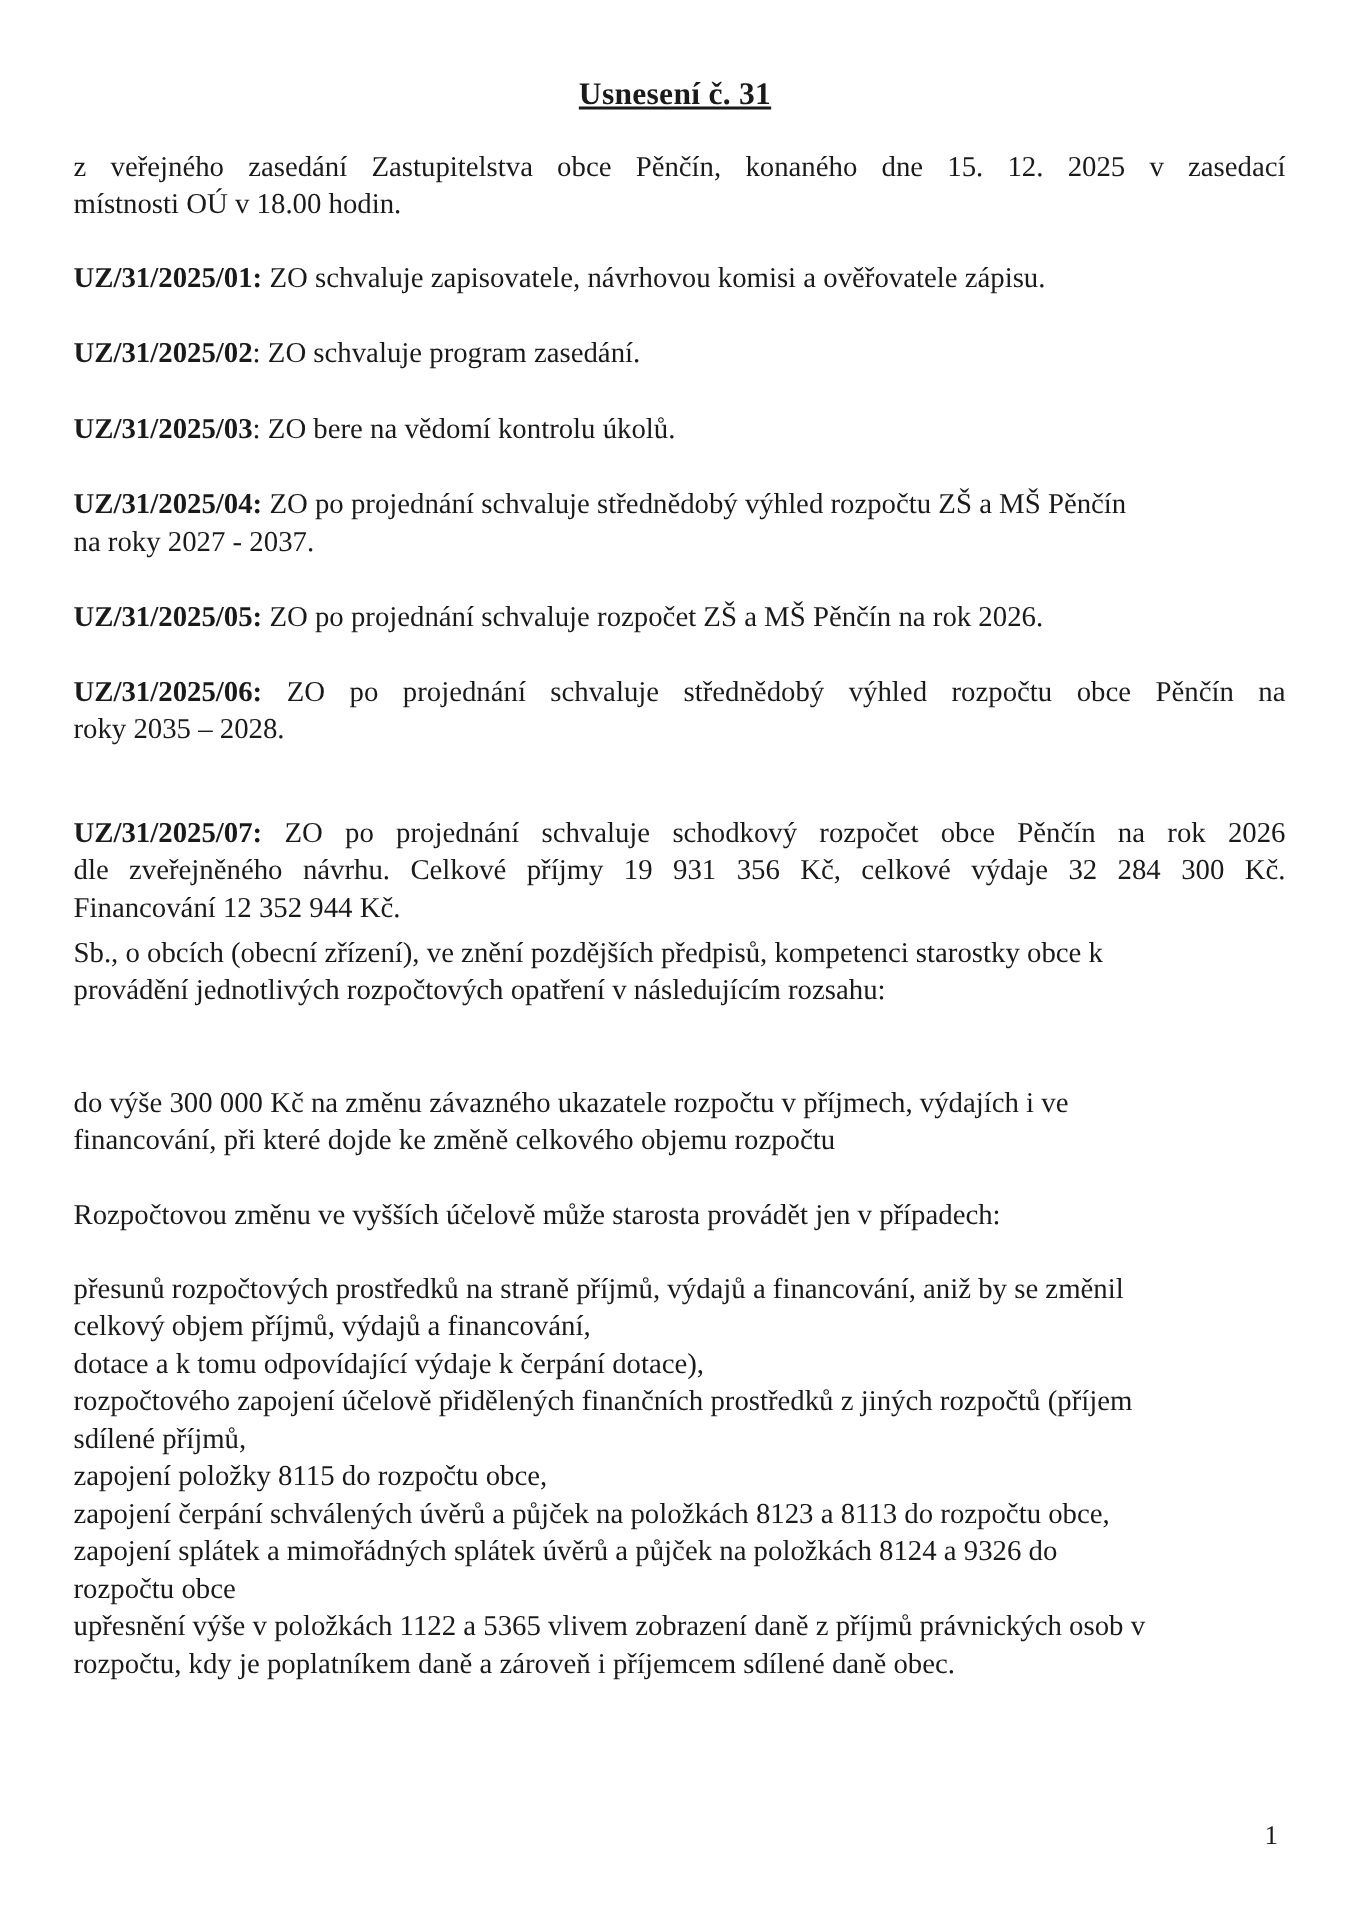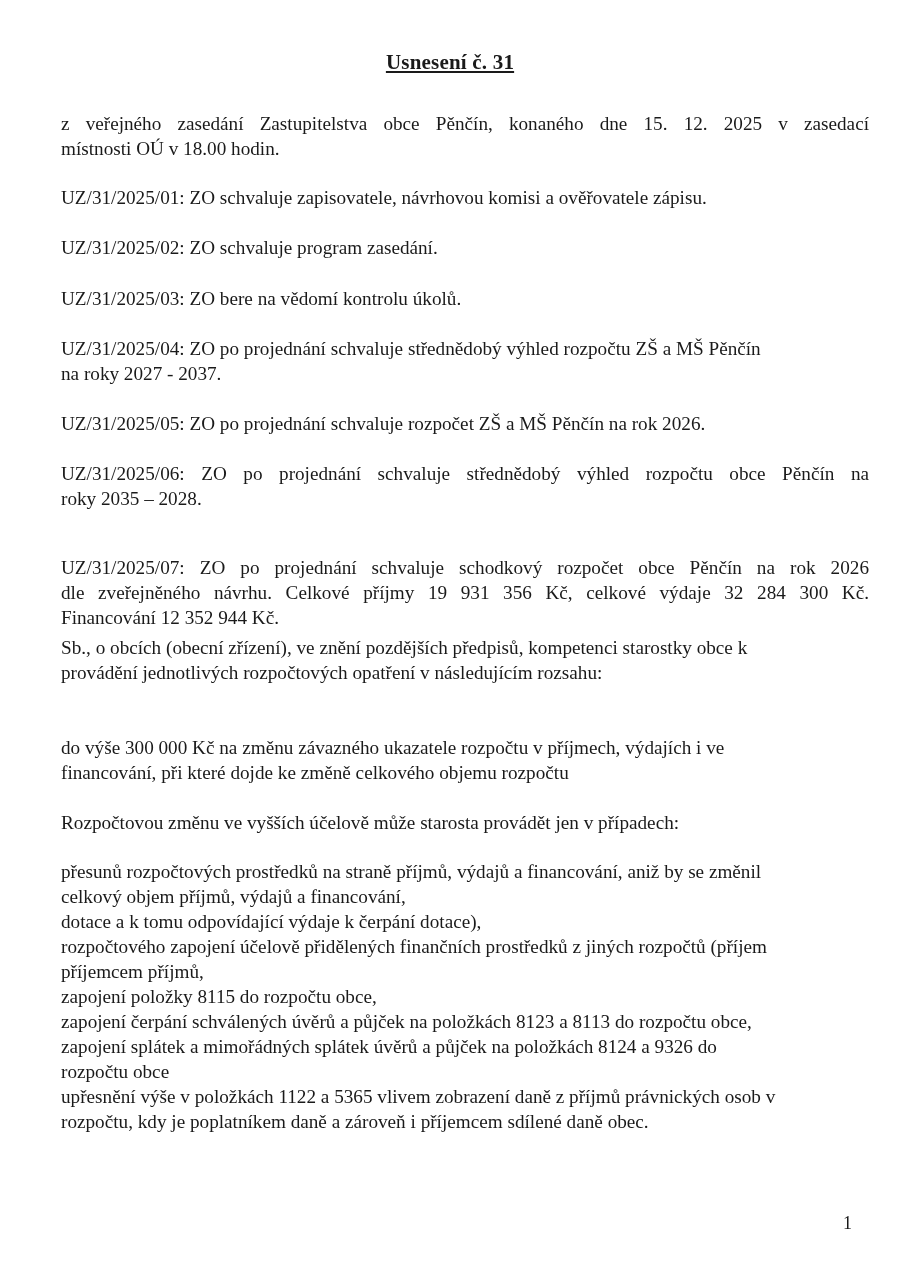--- a/index.html
+++ b/index.html
@@ -1,25 +1,25 @@
 <!DOCTYPE html>
 <html><head>
   <meta charset="utf-8">
   <style>
     html, body { margin: 0; padding: 0; background: #ffffff; }
     body { width: 900px; height: 1272px; position: relative; overflow: hidden;
       font-family: "Liberation Serif", "DejaVu Serif", serif; color: #1a1a1a; }
     .page { position: absolute; left: 0; top: 0; width: 900px; height: 1272px; background: #fff; }
     .title { position: absolute; top: 50px; left: 0; width: 900px; text-align: center;
       font-weight: bold; font-size: 21px; text-decoration: underline; letter-spacing: 0.2px; }
-    .block { position: absolute; left: 49px; width: 808px; font-size: 19.2px; line-height: 25px; margin: 12px; }
+    .block { position: absolute; left: 49px; width: 808px; font-size: 19.2px; line-height: 25px; margin: 0; }
     .block .line { display: block; white-space: nowrap; }
     .justify .line { text-align: justify; text-align-last: justify; white-space: normal; }
     .justify .line.last { text-align-last: left; }
-    .code { font-weight: normal; }
+    .code { font-weight: bold; }
     .page-number { position: absolute; left: 843px; top: 1213px; font-size: 18px; }
   </style>
 </head>
 <body>
 
 <div class="page">
 
   <div class="title">Usnesení č. 31</div>
 
   <p class="block justify" style="top:99px">
@@ -71,21 +71,21 @@
 
   <p class="block" style="top:798px">
     <span class="line">Rozpočtovou změnu ve vyšších účelově může starosta provádět jen v případech:</span>
   </p>
 
   <p class="block" style="top:847px">
     <span class="line">přesunů rozpočtových prostředků na straně příjmů, výdajů a financování, aniž by se změnil</span>
     <span class="line">celkový objem příjmů, výdajů a financování,</span>
     <span class="line">dotace a k tomu odpovídající výdaje k čerpání dotace),</span>
     <span class="line">rozpočtového zapojení účelově přidělených finančních prostředků z jiných rozpočtů (příjem</span>
-    <span class="line">příjemcem příjmů,</span>
+    <span class="line">sdílené příjmů,</span>
     <span class="line">zapojení položky 8115 do rozpočtu obce,</span>
     <span class="line">zapojení čerpání schválených úvěrů a půjček na položkách 8123 a 8113 do rozpočtu obce,</span>
     <span class="line">zapojení splátek a mimořádných splátek úvěrů a půjček na položkách 8124 a 9326 do</span>
     <span class="line">rozpočtu obce</span>
     <span class="line">upřesnění výše v položkách 1122 a 5365 vlivem zobrazení daně z příjmů právnických osob v</span>
     <span class="line">rozpočtu, kdy je poplatníkem daně a zároveň i příjemcem sdílené daně obec.</span>
   </p>
 
   <div class="page-number">1</div>
 </div>

